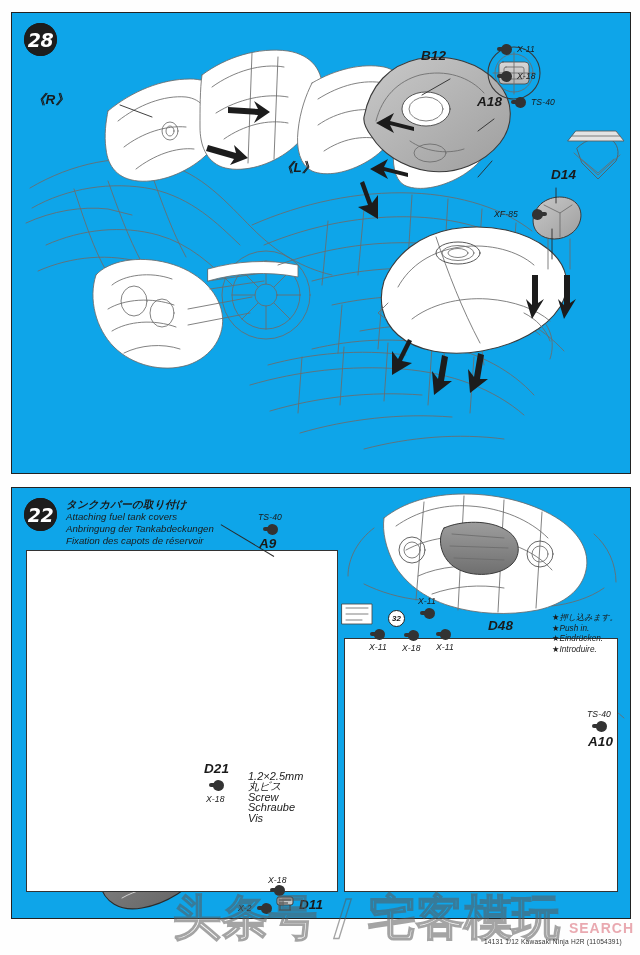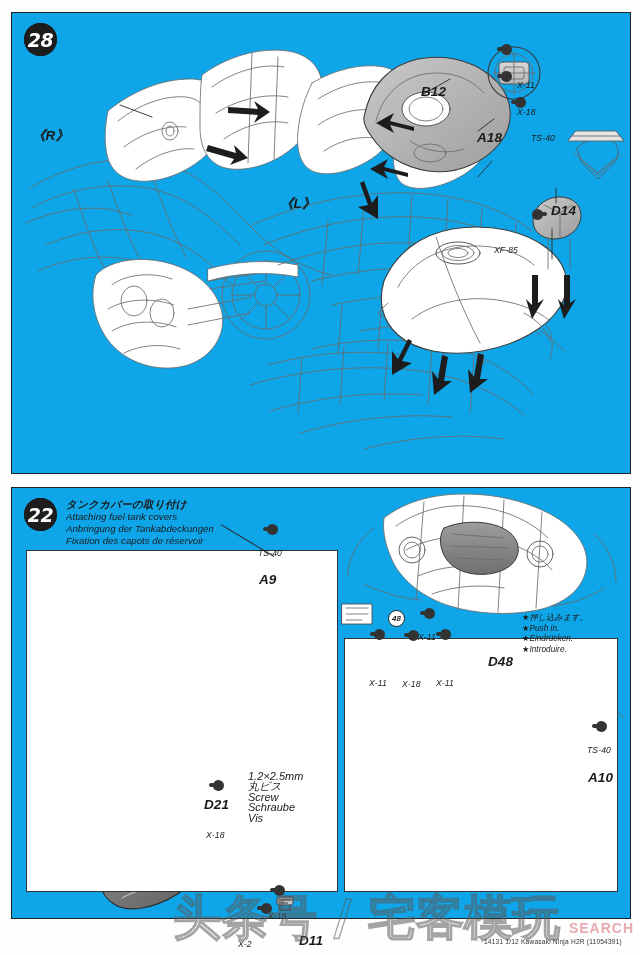--- a/index.html
+++ b/index.html
@@ -26,40 +26,40 @@
     font-size:19px;font-weight:bold;letter-spacing:-.5px;
     font-family:"DejaVu Sans",sans-serif;flex:none;
     box-shadow:inset 0 0 0 1px #1d1d1d;
   }
   .step-titles{padding-top:0px;}
   .t-jp{font-size:10.5px;font-weight:bold;line-height:13px;letter-spacing:.3px;
         font-family:"DejaVu Sans",sans-serif;white-space:nowrap;}
   .t-en,.t-de,.t-fr{font-size:9.6px;line-height:12px;white-space:nowrap;letter-spacing:.05px;}
 
   
-  .lbl{position:absolute;white-space:nowrap;line-height:1;margin-top:36px;}
+  .lbl{position:absolute;white-space:nowrap;line-height:1;}
   .lbl-big{font-size:13.5px;font-weight:600;letter-spacing:.1px;}
   .lbl-sm{font-size:8.6px;font-weight:500;letter-spacing:.1px;text-align:right;}
 
   
   .blob{position:absolute;width:11px;height:11px;background:#333;
         border-radius:46% 54% 50% 50%/52% 48% 55% 45%;}
   .blob::after{content:"";position:absolute;left:-4px;top:3.4px;width:5px;height:4px;
         background:#333;border-radius:2px 0 0 2px;}
   .blob.r::after{left:auto;right:-4px;border-radius:0 2px 2px 0;}
 
   .leader{position:absolute;background:#2a2a2a;}
 
   
   .art{position:absolute;inset:0;pointer-events:none;}
   .art svg{width:100%;height:100%;display:block;}
 
   
   .notes{position:absolute;font-size:8.2px;line-height:10.6px;white-space:nowrap;}
-  .notes div{letter-spacing:.05px;}
+  .notes div{letter-spacing:.05px;margin-left:30px;}
 
   .screwspec{position:absolute;font-size:11px;line-height:10.4px;white-space:nowrap;}
 
   
   #page-number{position:absolute;left:0;right:0;top:927px;text-align:center;
       font-size:12.5px;font-weight:bold;}
   #footer-code{position:absolute;right:18px;top:938px;font-size:6.6px;color:#333;
       letter-spacing:.2px;white-space:nowrap;}
 
   
@@ -492,21 +492,21 @@
 
     <span class="blob" style="left:362px;top:141px;"></span>
     <span class="lbl lbl-sm" style="left:357px;top:155px;">X-11</span>
 
     <span class="blob" style="left:412px;top:120px;"></span>
     <span class="lbl lbl-sm" style="left:406px;top:109px;">X-11</span>
 
     <span class="blob" style="left:396px;top:142px;"></span>
     <span class="lbl lbl-sm" style="left:390px;top:156px;">X-18</span>
 
-    <div class="ref-circle" style="left:376px;top:122px;">48</div>
+    <div class="ref-circle" style="left:376px;top:122px;">32</div>
 
     <span class="lbl lbl-big" style="left:469px;top:131px;padding-left:7px;">D48</span>
     <div class="notes" style="left:510px;top:125px;">
       <div>★押し込みます。</div>
       <div>★Push in.</div>
       <div>★Eindrücken.</div>
       <div>★Introduire.</div>
     </div>
   </div>
 

